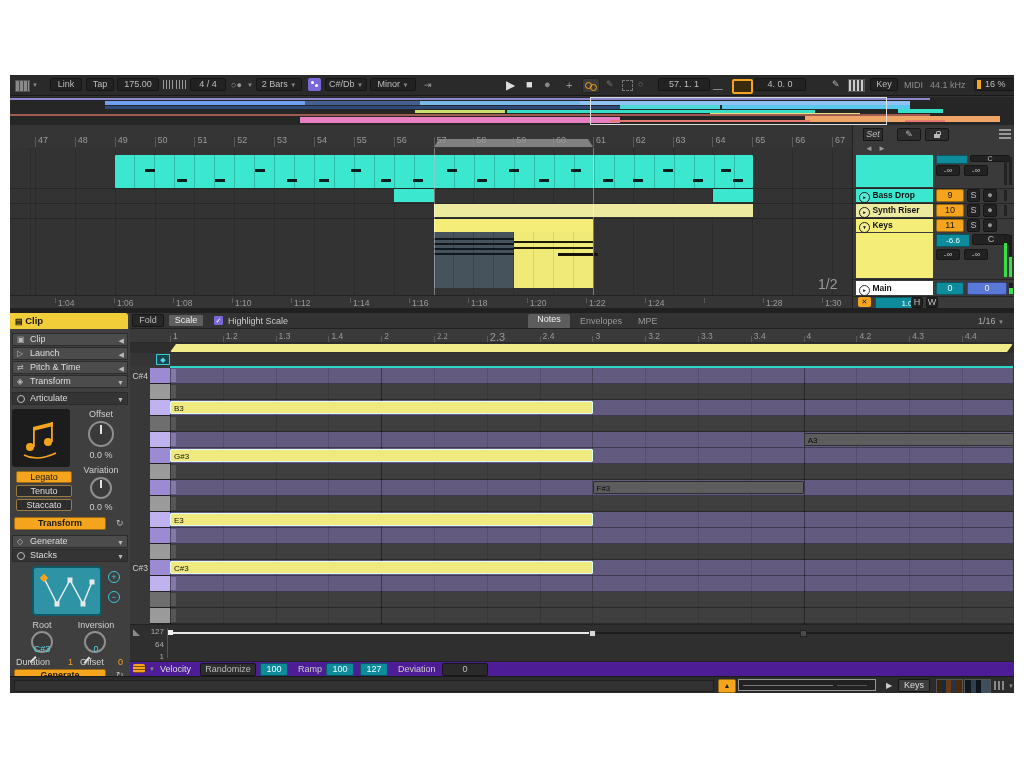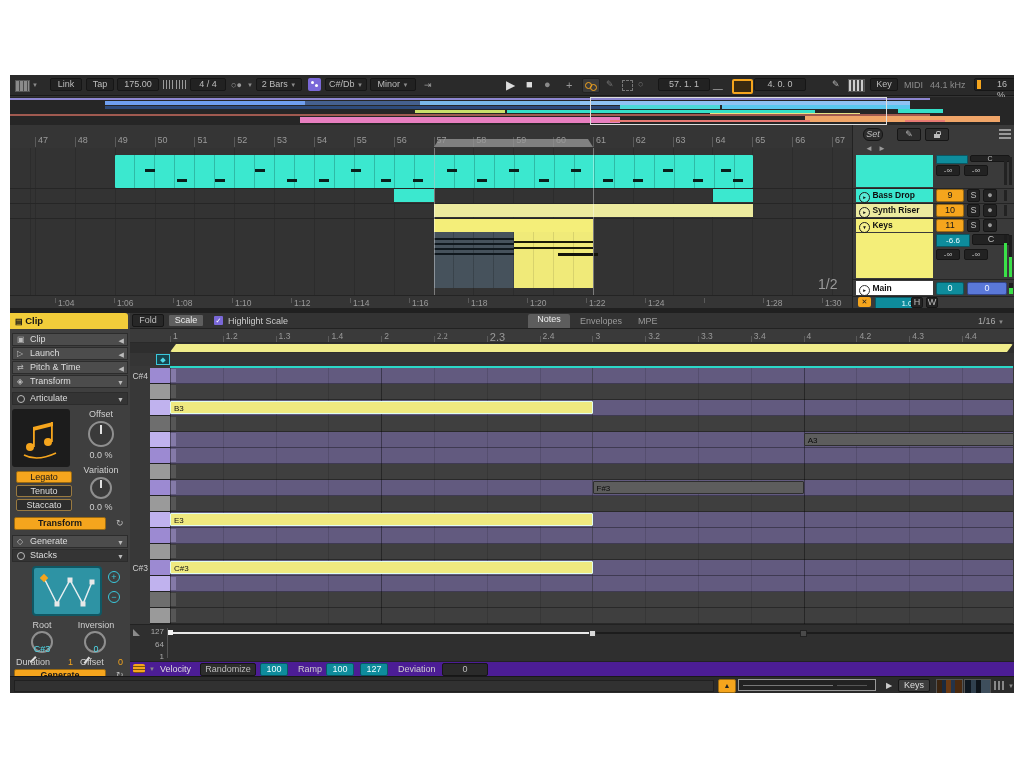--- a/index.html
+++ b/index.html
@@ -59,21 +59,21 @@
     <span class="lbl" style="left:628px;top:4px;color:#777;">○</span>
     <div class="bx" style="left:648px;top:3px;width:52px;">57. 1. 1</div>
     <div class="ab" style="left:706px;top:5px;width:10px;height:9px;border-bottom:1.5px solid #888;transform:skewX(-35deg);"></div>
     <div class="ab" style="left:722px;top:4px;width:17px;height:11px;border:2px solid #f5a51d;border-radius:2px;background:#3a2a10;"></div>
     <div class="bx" style="left:744px;top:3px;width:52px;">4. 0. 0</div>
     <span class="lbl" style="left:822px;top:4px;color:#bbb;">✎</span>
     <div class="ab" style="left:838px;top:4px;width:15px;height:11px;background:repeating-linear-gradient(90deg,#ccc 0 2px,#444 2px 4px);border:1px solid #555;"></div>
     <div class="bx" style="left:860px;top:3px;width:28px;">Key</div>
     <span class="lbl" style="left:894px;top:5px;color:#8d8d8d;">MIDI</span>
     <span class="lbl" style="left:920px;top:5px;color:#8d8d8d;">44.1 kHz</span>
-    <div class="bx" style="left:964px;top:3px;width:44px;text-align:left;padding-left:22px;">
+    <div class="bx" style="left:964px;top:3px;width:44px;text-align:left;padding-left:10px;">
       <div class="ab" style="left:2px;top:1px;width:4px;height:9px;background:#f5a51d;"></div>
       <span>16 %</span>
     </div>
   </div>
 
   <div class="ab" style="left:0;top:22px;width:1004px;height:28px;background:#262626;border-bottom:1px solid #1a1a1a;">
     <div id="ov-seg" class="ab" style="left:0;top:0;width:1004px;height:28px;">
         <div style="position: absolute; left: 0px; top: 1px; width: 920px; height: 2px; background: rgb(141, 134, 208);"></div>
         <div style="position: absolute; left: 95px; top: 4px; width: 200px; height: 4px; background: rgb(111, 159, 240);"></div>
         <div style="position: absolute; left: 295px; top: 4px; width: 115px; height: 4px; background: rgb(69, 96, 143);"></div>
@@ -223,21 +223,21 @@
         <div style="position: absolute; left: 694px; top: 2px; width: 1px; height: 5px; background: rgb(90, 90, 90);"></div>
         <div style="position: absolute; left: 697px; top: 2px; color: rgb(154, 154, 154); font-size: 8.5px; margin-top: 46px;">1:26</div>
         <div style="position: absolute; left: 753px; top: 2px; width: 1px; height: 5px; background: rgb(90, 90, 90);"></div>
         <div style="position: absolute; left: 756px; top: 2px; color: rgb(154, 154, 154); font-size: 8.5px;">1:28</div>
         <div style="position: absolute; left: 812px; top: 2px; width: 1px; height: 5px; background: rgb(90, 90, 90);"></div>
         <div style="position: absolute; left: 815px; top: 2px; color: rgb(154, 154, 154); font-size: 8.5px;">1:30</div>
       </div>
   </div>
 
   <div class="ab" style="left:842px;top:50px;width:162px;height:183px;background:#3a3a3a;border-left:1px solid #222;">
-    <div class="bx" style="left:10px;top:3px;width:20px;border-radius:6px;background:#2d2d2d;font-style:italic;">Set</div>
+    <div class="bx" style="left:10px;top:3px;width:20px;border-radius:0;background:#2d2d2d;font-style:italic;">Set</div>
     <div class="bx" style="left:44px;top:3px;width:24px;background:#2d2d2d;">✎</div>
     <div class="bx" style="left:72px;top:3px;width:24px;background:#2d2d2d;">
       <div class="ab" style="left:8px;top:5px;width:6px;height:4px;background:#bbb;"></div>
       <div class="ab" style="left:9.5px;top:2px;width:3px;height:3px;border:1px solid #bbb;border-bottom:none;border-radius:2px 2px 0 0;"></div>
     </div>
     <div class="ab" style="left:146px;top:4px;width:12px;height:10px;background:repeating-linear-gradient(0deg,#999 0 2px,transparent 2px 4px);"></div>
     <span class="lbl" style="left:12px;top:19px;color:#999;font-size:8px;">◄</span>
     <span class="lbl" style="left:25px;top:19px;color:#999;font-size:8px;">►</span>
 
     <div class="ab" style="left:0;top:30px;width:162px;height:33px;border-bottom:1px solid #242424;">
@@ -524,20 +524,21 @@
         <div style="position: absolute; left: 0px; top: 208px; width: 843px; height: 16px; background: rgb(98, 90, 127); border-bottom: 1px solid rgba(0, 0, 0, 0.35); box-sizing: border-box;"></div>
         <div style="position: absolute; left: 0px; top: 209px; width: 6px; height: 13px; background: rgb(132, 122, 168);"></div>
         <div style="position: absolute; left: 0px; top: 224px; width: 843px; height: 16px; background: rgb(63, 63, 63); border-bottom: 1px solid rgba(0, 0, 0, 0.35); box-sizing: border-box;"></div>
         <div style="position: absolute; left: 0px; top: 225px; width: 6px; height: 13px; background: rgb(86, 86, 86);"></div>
         <div style="position: absolute; left: 0px; top: 240px; width: 843px; height: 16px; background: rgb(63, 63, 63); border-bottom: 1px solid rgba(0, 0, 0, 0.35); box-sizing: border-box;"></div>
         <div style="position: absolute; left: 0px; top: 241px; width: 6px; height: 13px; background: rgb(86, 86, 86);"></div>
         <div style="position: absolute; left: 0px; top: 0px; width: 843px; height: 256px; background-image: repeating-linear-gradient(90deg, rgba(0, 0, 0, 0.3) 0px, rgba(0, 0, 0, 0.3) 1px, transparent 1px, transparent 211.25px), repeating-linear-gradient(90deg, rgba(0, 0, 0, 0.13) 0px, rgba(0, 0, 0, 0.13) 1px, transparent 1px, transparent 52.8px);"></div>
         <div style="position: absolute; left: 422px; top: 0px; width: 1px; height: 256px; background: rgba(255, 255, 255, 0.07);"></div>
         <div style="position: absolute; left: 0px; top: 33px; width: 422.5px; height: 13px; border-radius: 1px; font-size: 8px; line-height: 13px; color: rgb(17, 17, 17); padding-left: 3px; box-sizing: border-box; overflow: hidden; background: rgb(239, 233, 127); border: 1px solid rgb(223, 252, 240);">B3</div>
         <div style="position: absolute; left: 633.75px; top: 65px; width: 211.25px; height: 13px; border-radius: 1px; font-size: 8px; line-height: 13px; padding-left: 3px; box-sizing: border-box; overflow: hidden; background: rgb(93, 93, 93); border: 1px solid rgb(46, 46, 46); color: rgb(10, 10, 10);">A3</div>
+        <div style="position: absolute; left: 0px; top: 81px; width: 422.5px; height: 13px; border-radius: 1px; font-size: 8px; line-height: 13px; color: rgb(17, 17, 17); padding-left: 3px; box-sizing: border-box; overflow: hidden; background: rgb(239, 233, 127); border: 1px solid rgb(223, 252, 240);">G#3</div>
         <div style="position: absolute; left: 422.5px; top: 113px; width: 211.25px; height: 13px; border-radius: 1px; font-size: 8px; line-height: 13px; padding-left: 3px; box-sizing: border-box; overflow: hidden; background: rgb(93, 93, 93); border: 1px solid rgb(46, 46, 46); color: rgb(10, 10, 10);">F#3</div>
         <div style="position: absolute; left: 0px; top: 145px; width: 422.5px; height: 13px; border-radius: 1px; font-size: 8px; line-height: 13px; color: rgb(17, 17, 17); padding-left: 3px; box-sizing: border-box; overflow: hidden; background: rgb(239, 233, 127); border: 1px solid rgb(223, 252, 240);">E3</div>
         <div style="position: absolute; left: 0px; top: 193px; width: 422.5px; height: 13px; border-radius: 1px; font-size: 8px; line-height: 13px; color: rgb(17, 17, 17); padding-left: 3px; box-sizing: border-box; overflow: hidden; background: rgb(239, 233, 127); border: 1px solid rgb(223, 252, 240);">C#3</div>
       </div>
 
     <div class="ab" style="left:0;top:311px;width:884px;height:36px;background:#2f2f2f;border-top:1px solid #222;">
       <div class="ab" style="left:3px;top:4px;width:0;height:0;border-bottom:7px solid #8a8a8a;border-right:7px solid transparent;"></div>
       <div class="lbl" style="left:14px;top:2px;width:20px;text-align:right;color:#aaa;font-size:8px;">127</div>
       <div class="lbl" style="left:14px;top:15px;width:20px;text-align:right;color:#aaa;font-size:8px;">64</div>
       <div class="lbl" style="left:14px;top:27px;width:20px;text-align:right;color:#aaa;font-size:8px;">1</div>

